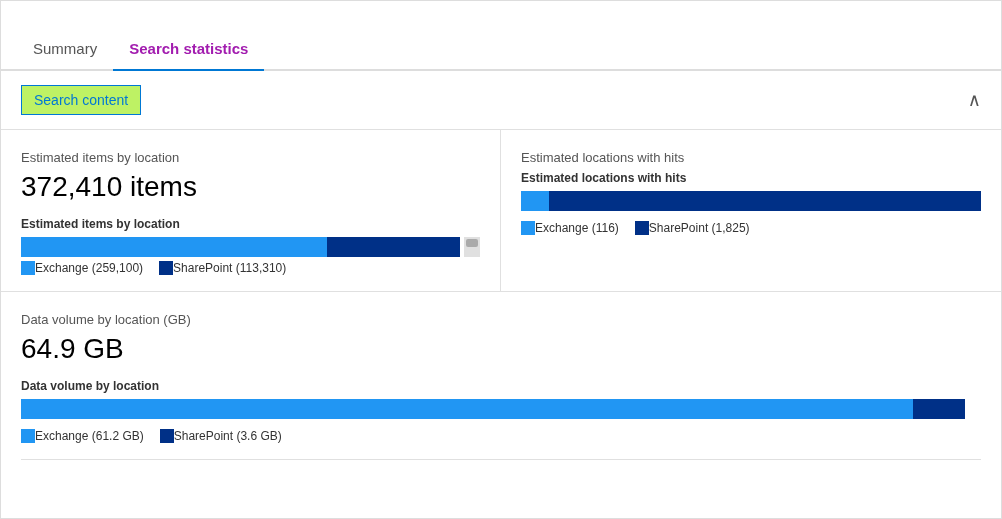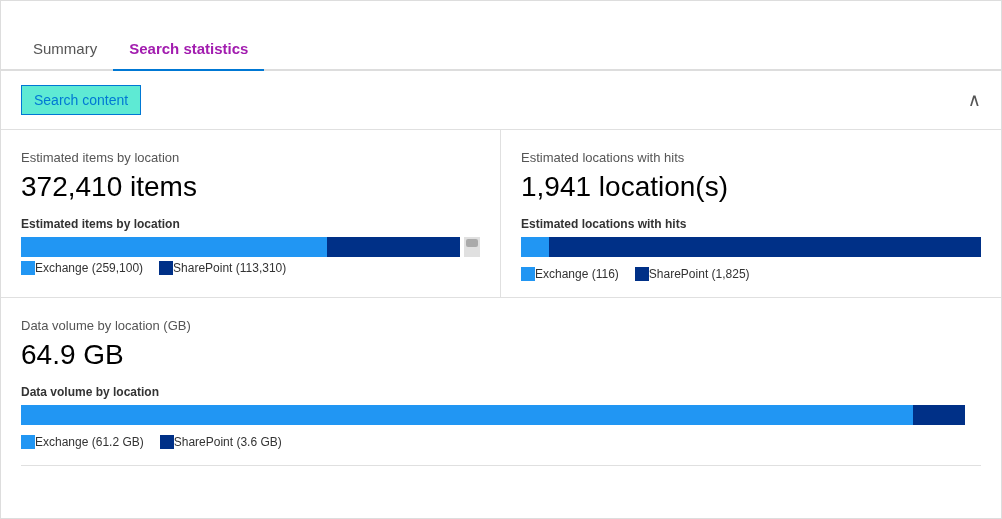--- a/index.html
+++ b/index.html
@@ -43,21 +43,21 @@
       align-items: center;
       justify-content: space-between;
       padding: 14px 20px;
       border-bottom: 1px solid #e0e0e0;
     }
     .section-title-btn {
       border: 1.5px solid #0078d4;
       color: #0078d4;
       padding: 6px 12px;
       font-size: 14px;
-      background: #5eead4;
+      background: #bef264;
       cursor: pointer;
       font-family: inherit;
     }
     .chevron {
       font-size: 18px;
       color: #555;
       cursor: pointer;
     }
     
     .stats-grid {
@@ -193,21 +193,20 @@
         </div>
         <div class="legend-item">
           <span class="legend-dot" style="background:#003087;"></span>
           <span>SharePoint (113,310)</span>
         </div>
       </div>
     </div>
 
     <div class="stat-panel">
       <div class="stat-label">Estimated locations with hits</div>
-      <div class="stat-value">1,941 location(s)</div>
       <div class="bar-label">Estimated locations with hits</div>
       <div class="bar-container">
         <span class="bar-segment" style="width:6%;background:#2196F3;"></span>
         <span class="bar-segment" style="width:94%;background:#003087;"></span>
       </div>
       <div class="legend">
         <div class="legend-item">
           <span class="legend-dot" style="background:#2196F3;"></span>
           <span>Exchange (116)</span>
         </div>

